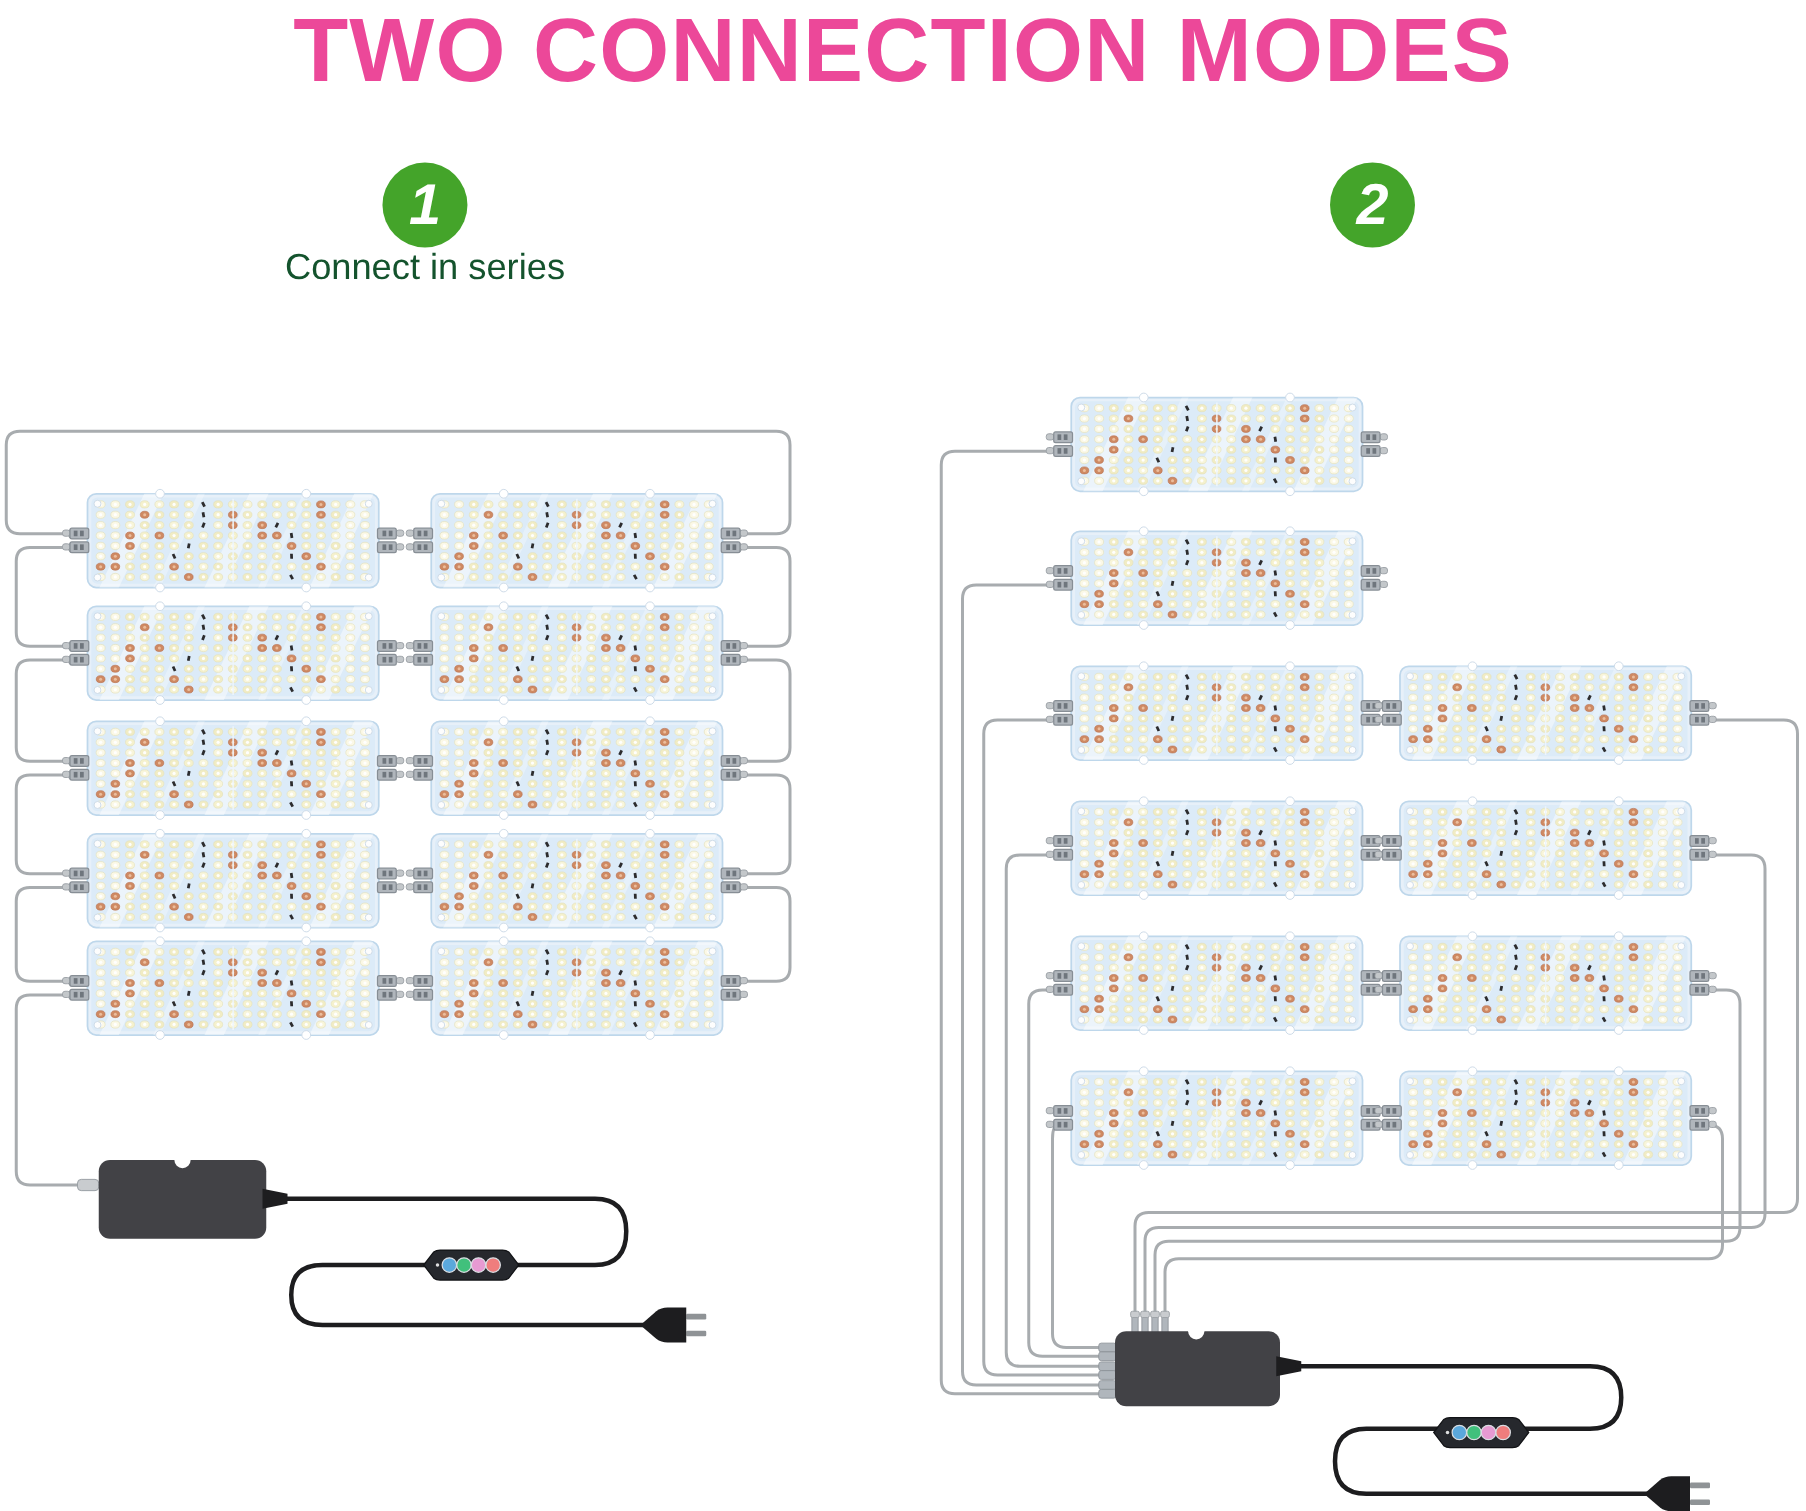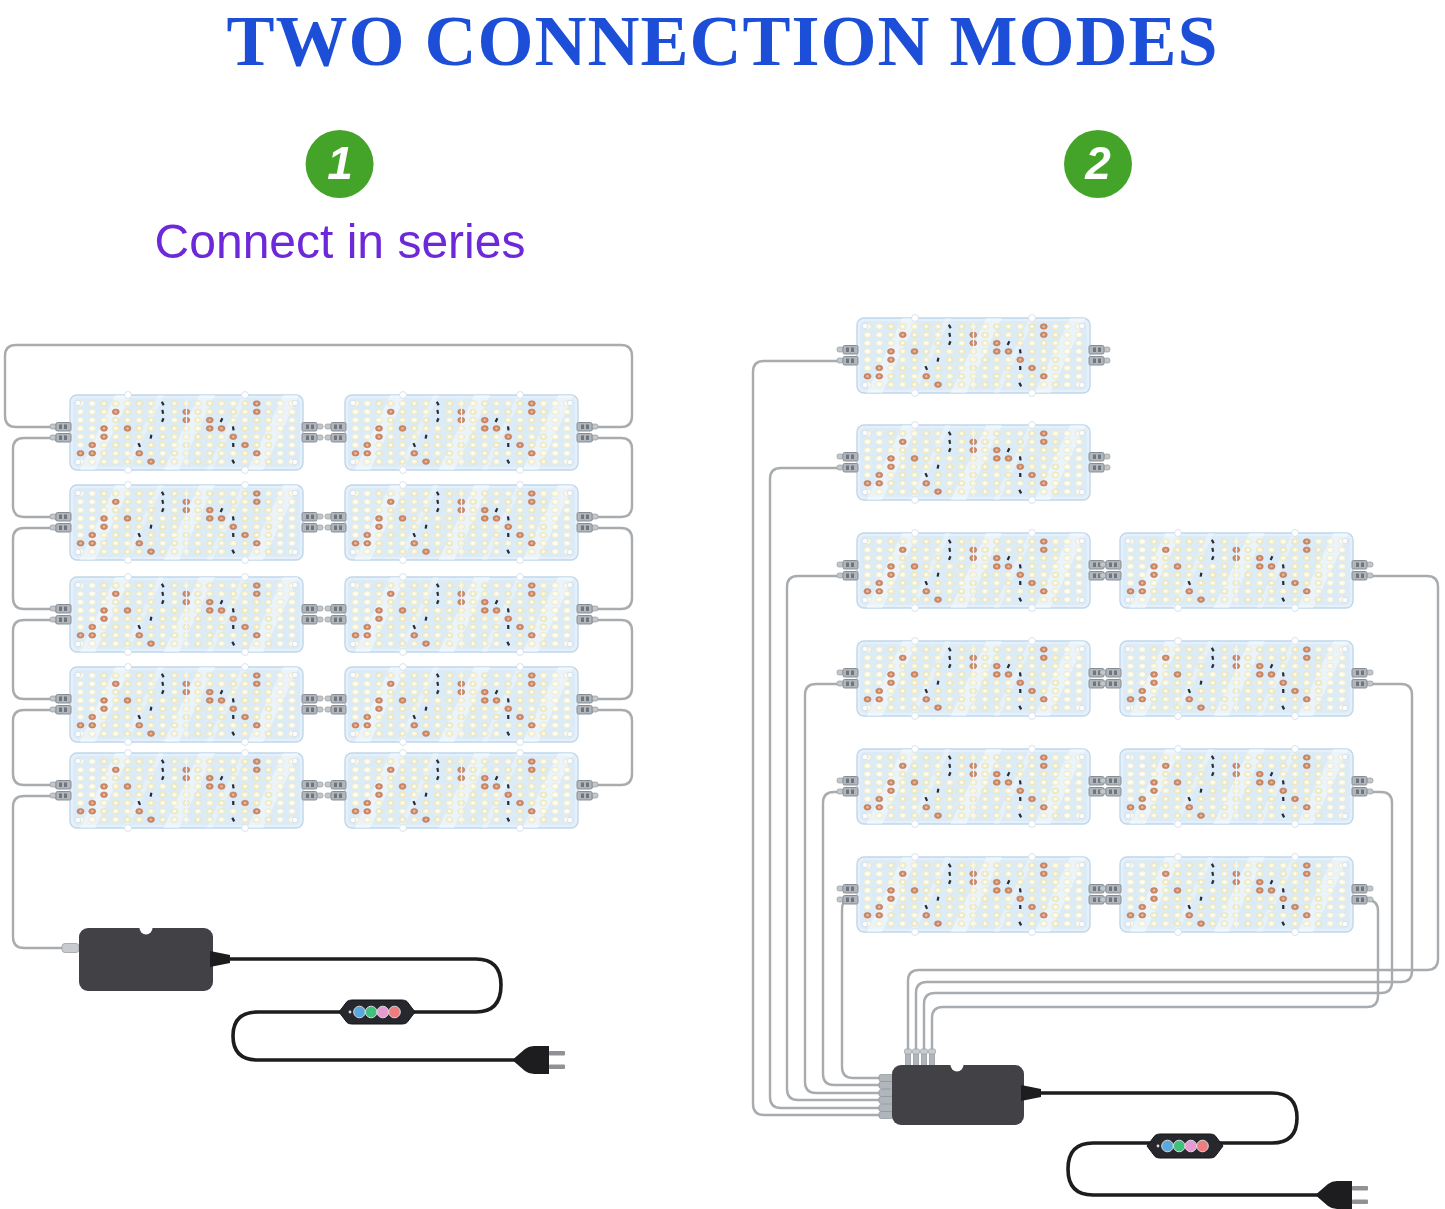--- a/index.html
+++ b/index.html
@@ -4,27 +4,27 @@
 <style>
   html,body{margin:0;padding:0;background:#fff;}
   .page{position:relative;width:1445px;height:1209px;background:#fff;overflow:hidden;
         font-family:"Liberation Sans",sans-serif;}
   #diagram-svg{position:absolute;left:0;top:0;}
   .title{position:absolute;top:0;left:0;right:0;margin:0;text-align:center;
          font-size:72px;font-weight:700;letter-spacing:1px;white-space:nowrap;}
   .mode-header{position:absolute;top:130px;transform:translateX(-50%);text-align:center;}
   .badge{width:68px;height:68px;border-radius:50%;color:#fff;font-size:46px;font-weight:700;
          font-style:italic;line-height:66px;margin:0 auto;text-align:center;}
-  .mode-label{margin-top:16px;font-size:48px;color:#6d28d9;white-space:nowrap;}
+  .mode-label{font-size:29px;color:#14532d;white-space:nowrap;}
 </style>
 </head>
 <body>
 
 <div class="page">
-  <h1 class="title" style="color: #1d4ed8; font-family: Liberation Serif, serif;">TWO CONNECTION MODES</h1>
+  <h1 class="title" style="color: #ec4899;">TWO CONNECTION MODES</h1>
 
   <div class="mode-header" style="left: 340px;">
     <div class="badge" style="background: rgb(68, 164, 42);">1</div>
     <div class="mode-label">Connect in series</div>
   </div>
 
   <div class="mode-header" style="left: 1098px;">
     <div class="badge" style="background: rgb(68, 164, 42);">2</div>
   </div>
 

